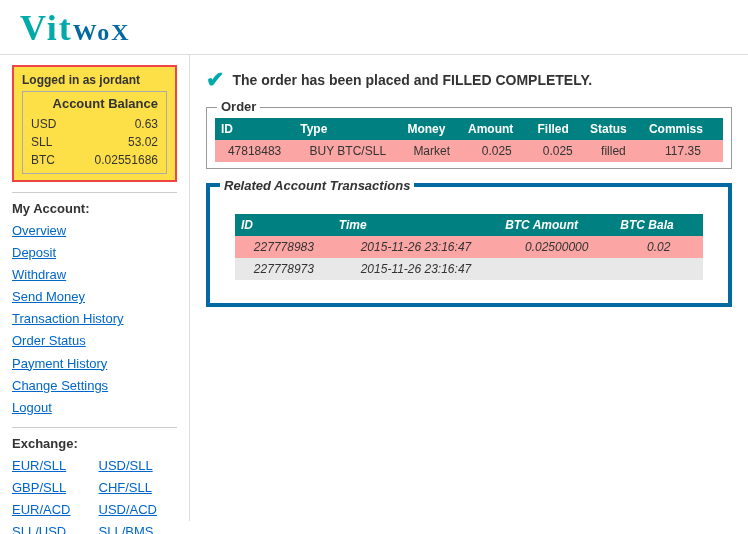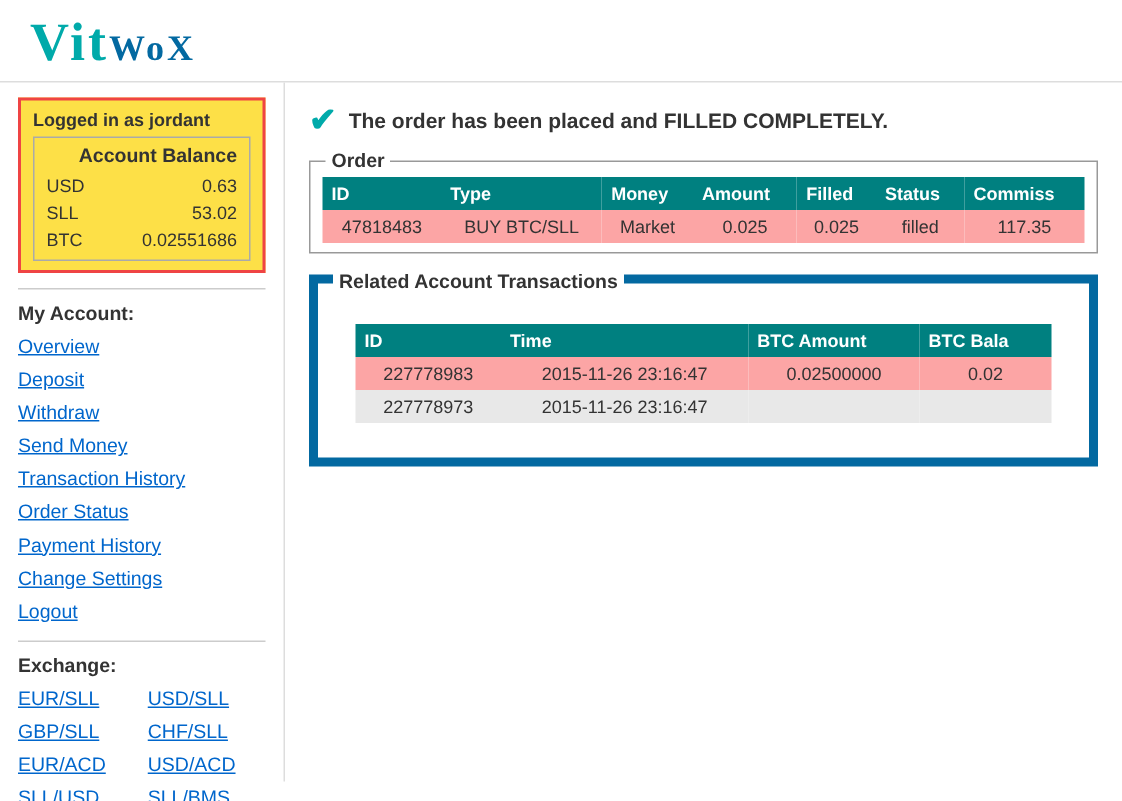--- a/index.html
+++ b/index.html
@@ -165,22 +165,23 @@
       padding: 0 4px;
       font-weight: bold;
       font-size: 13px;
     }
     .order-section-inner {
       padding: 10px 8px 6px 8px;
     }
 
     .related-section {
       position: relative;
-      border: 6px solid #0369a1;
+      border: 4px solid #0369a1;
       padding: 17px;
+      font-style: italic;
     }
     .related-section-label {
       position: absolute;
       top: -9px;
       left: 10px;
       background: #fff;
       padding: 0 4px;
       font-weight: bold;
       font-size: 13px;
     }

